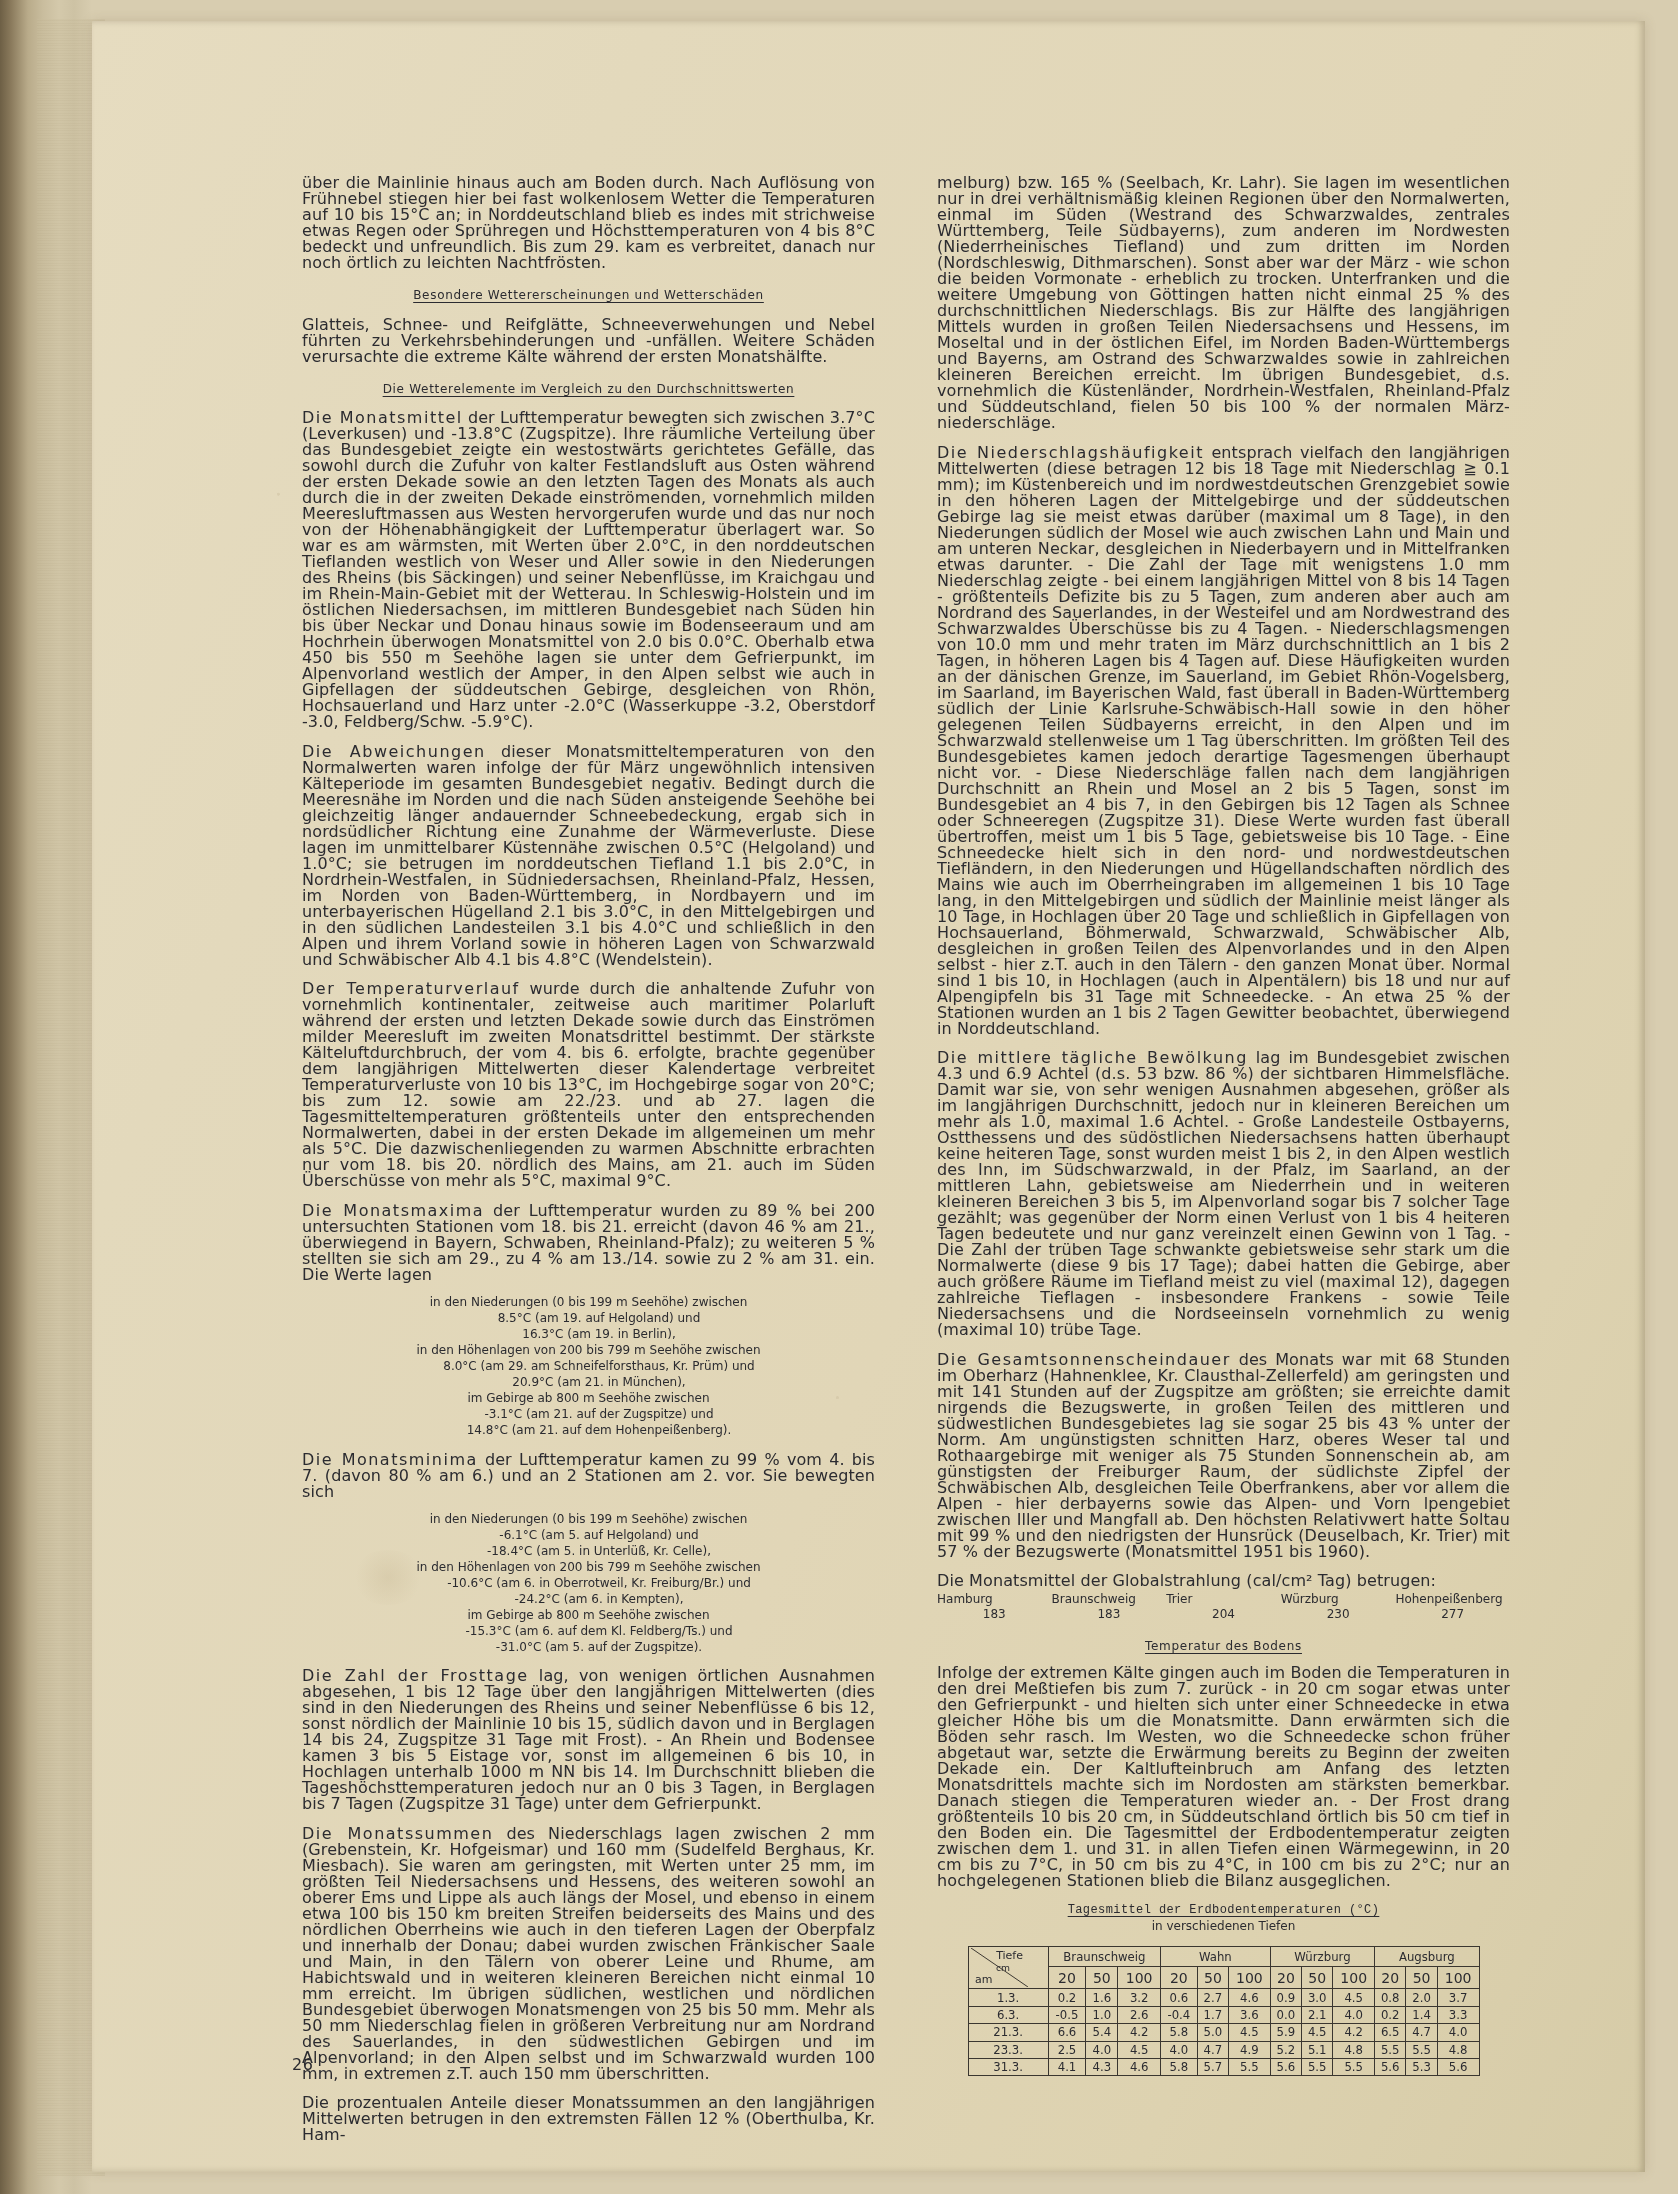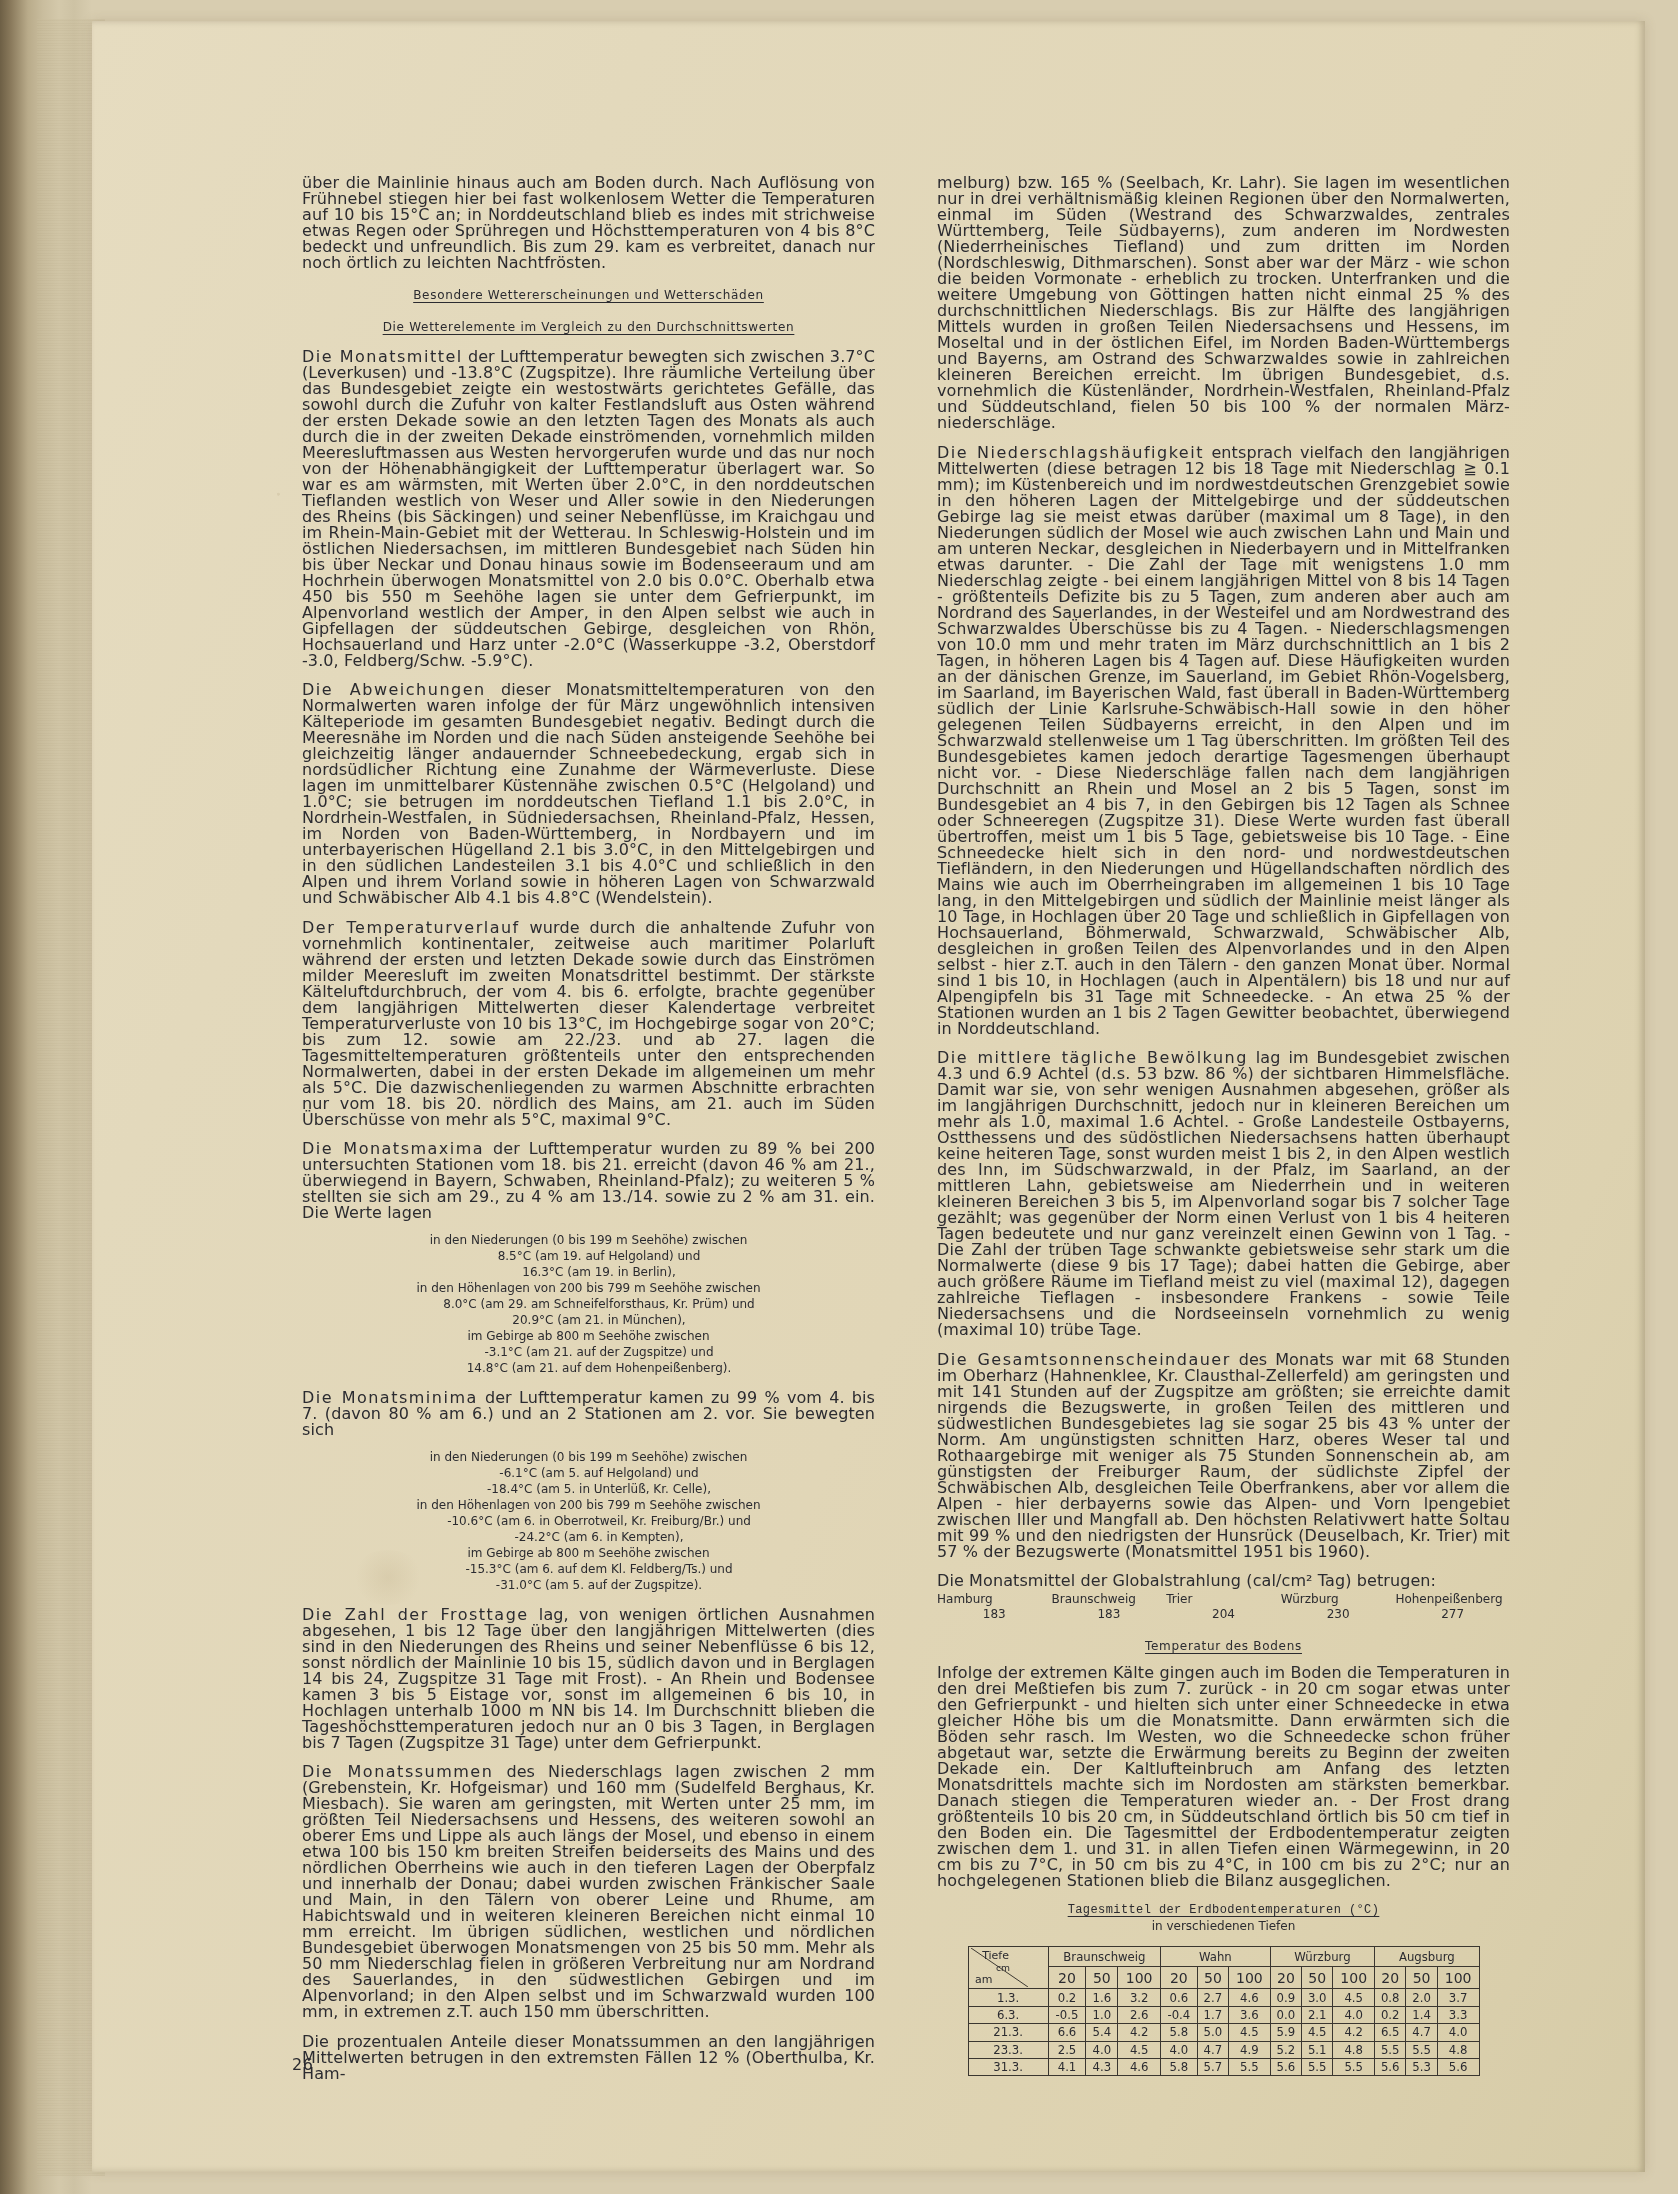--- a/index.html
+++ b/index.html
@@ -84,21 +84,21 @@
   .tbl-sub{text-align:center;font-size:12px;color:#2b2b30;margin-bottom:13px;}
   table.soil{
     border-collapse:collapse;width:512px;margin:0 auto;
     font-size:11.7px;color:#2b2b30;
   }
   table.soil th, table.soil td{
     border:1px solid #3a3630;padding:1.2px 2.5px;text-align:center;font-weight:normal;
     font-family:"DejaVu Sans", sans-serif;
   }
   .depthcell{position:relative;height:39px;width:57px;}
-  .depthcell .d1{position:absolute;right:19px;top:1.2px;font-size:11px;}
+  .depthcell .d1{position:absolute;right:5px;top:1.2px;font-size:11px;}
   .depthcell .d2{position:absolute;left:4px;bottom:1.2px;font-size:11px;}
   .depthcell .slash{position:absolute;left:0;top:0;width:100%;height:100%;}
   .sub td{font-size:14px;}
   .datecell{text-align:right;padding-right:6.2px;}
   
   #pagenum{
     position:absolute;left:168px;top:2034px;font-size:16px;color:#2b2b30;
     letter-spacing:0.6px;
     margin-left:32px;
   }
@@ -115,20 +115,21 @@
     <div class="stain" style="left:259px;top:1529px;width:74px;height:55px;background:radial-gradient(circle,rgba(150,125,80,.12),rgba(150,125,80,0) 70%);"></div>
 
     <div id="content">
 
       <div class="col left">
 
         <p class="para">über die Mainlinie hinaus auch am Boden durch. Nach Auflösung von Frühnebel stiegen hier bei fast wolkenlosem Wetter die Temperaturen auf 10 bis 15°C an; in Norddeutschland blieb es indes mit strichweise etwas Regen oder Sprühregen und Höchsttemperaturen von 4 bis 8°C bedeckt und unfreundlich. Bis zum 29. kam es verbreitet, danach nur noch örtlich zu leichten Nachtfrösten.</p>
 
         <div class="heading">Besondere Wettererscheinungen und Wetterschäden</div>
 
+        <p class="para">Glatteis, Schnee- und Reifglätte, Schneeverwehungen und Nebel führten zu Verkehrsbehinderungen und -unfällen. Weitere Schäden verursachte die extreme Kälte während der ersten Monatshälfte.</p>
 
         <div class="heading">Die Wetterelemente im Vergleich zu den Durchschnittswerten</div>
 
         <p class="para"><span class="spaced">Die Monatsmittel</span><span> der Lufttemperatur bewegten sich zwischen 3.7°C (Leverkusen) und -13.8°C (Zugspitze). Ihre räumliche Verteilung über das Bundesgebiet zeigte ein westostwärts gerichtetes Gefälle, das sowohl durch die Zufuhr von kalter Festlandsluft aus Osten während der ersten Dekade sowie an den letzten Tagen des Monats als auch durch die in der zweiten Dekade einströmenden, vornehmlich milden Meeresluftmassen aus Westen hervorgerufen wurde und das nur noch von der Höhenabhängigkeit der Lufttemperatur überlagert war. So war es am wärmsten, mit Werten über 2.0°C, in den norddeutschen Tieflanden westlich von Weser und Aller sowie in den Niederungen des Rheins (bis Säckingen) und seiner Nebenflüsse, im Kraichgau und im Rhein-Main-Gebiet mit der Wetterau. In Schleswig-Holstein und im östlichen Niedersachsen, im mittleren Bundesgebiet nach Süden hin bis über Neckar und Donau hinaus sowie im Bodenseeraum und am Hochrhein überwogen Monatsmittel von 2.0 bis 0.0°C. Oberhalb etwa 450 bis 550 m Seehöhe lagen sie unter dem Gefrierpunkt, im Alpenvorland westlich der Amper, in den Alpen selbst wie auch in Gipfellagen der süddeutschen Gebirge, desgleichen von Rhön, Hochsauerland und Harz unter -2.0°C (Wasserkuppe -3.2, Oberstdorf -3.0, Feldberg/Schw. -5.9°C).</span></p>
 
         <p class="para"><span class="spaced">Die Abweichungen</span><span> dieser Monatsmitteltemperaturen von den Normalwerten waren infolge der für März ungewöhnlich intensiven Kälteperiode im gesamten Bundesgebiet negativ. Bedingt durch die Meeresnähe im Norden und die nach Süden ansteigende Seehöhe bei gleichzeitig länger andauernder Schneebedeckung, ergab sich in nordsüdlicher Richtung eine Zunahme der Wärmeverluste. Diese lagen im unmittelbarer Küstennähe zwischen 0.5°C (Helgoland) und 1.0°C; sie betrugen im norddeutschen Tiefland 1.1 bis 2.0°C, in Nordrhein-Westfalen, in Südniedersachsen, Rheinland-Pfalz, Hessen, im Norden von Baden-Württemberg, in Nordbayern und im unterbayerischen Hügelland 2.1 bis 3.0°C, in den Mittelgebirgen und in den südlichen Landesteilen 3.1 bis 4.0°C und schließlich in den Alpen und ihrem Vorland sowie in höheren Lagen von Schwarzwald und Schwäbischer Alb 4.1 bis 4.8°C (Wendelstein).</span></p>
 
         <p class="para"><span class="spaced">Der Temperaturverlauf</span><span> wurde durch die anhaltende Zufuhr von vornehmlich kontinentaler, zeitweise auch maritimer Polarluft während der ersten und letzten Dekade sowie durch das Einströmen milder Meeresluft im zweiten Monatsdrittel bestimmt. Der stärkste Kälteluftdurchbruch, der vom 4. bis 6. erfolgte, brachte gegenüber dem langjährigen Mittelwerten dieser Kalendertage verbreitet Temperaturverluste von 10 bis 13°C, im Hochgebirge sogar von 20°C; bis zum 12. sowie am 22./23. und ab 27. lagen die Tagesmitteltemperaturen größtenteils unter den entsprechenden Normalwerten, dabei in der ersten Dekade im allgemeinen um mehr als 5°C. Die dazwischenliegenden zu warmen Abschnitte erbrachten nur vom 18. bis 20. nördlich des Mains, am 21. auch im Süden Überschüsse von mehr als 5°C, maximal 9°C.</span></p>
 
         <p class="para tight"><span class="spaced">Die Monatsmaxima</span><span> der Lufttemperatur wurden zu 89 % bei 200 untersuchten Stationen vom 18. bis 21. erreicht (davon 46 % am 21., überwiegend in Bayern, Schwaben, Rheinland-Pfalz); zu weiteren 5 % stellten sie sich am 29., zu 4 % am 13./14. sowie zu 2 % am 31. ein. Die Werte lagen</span></p>

